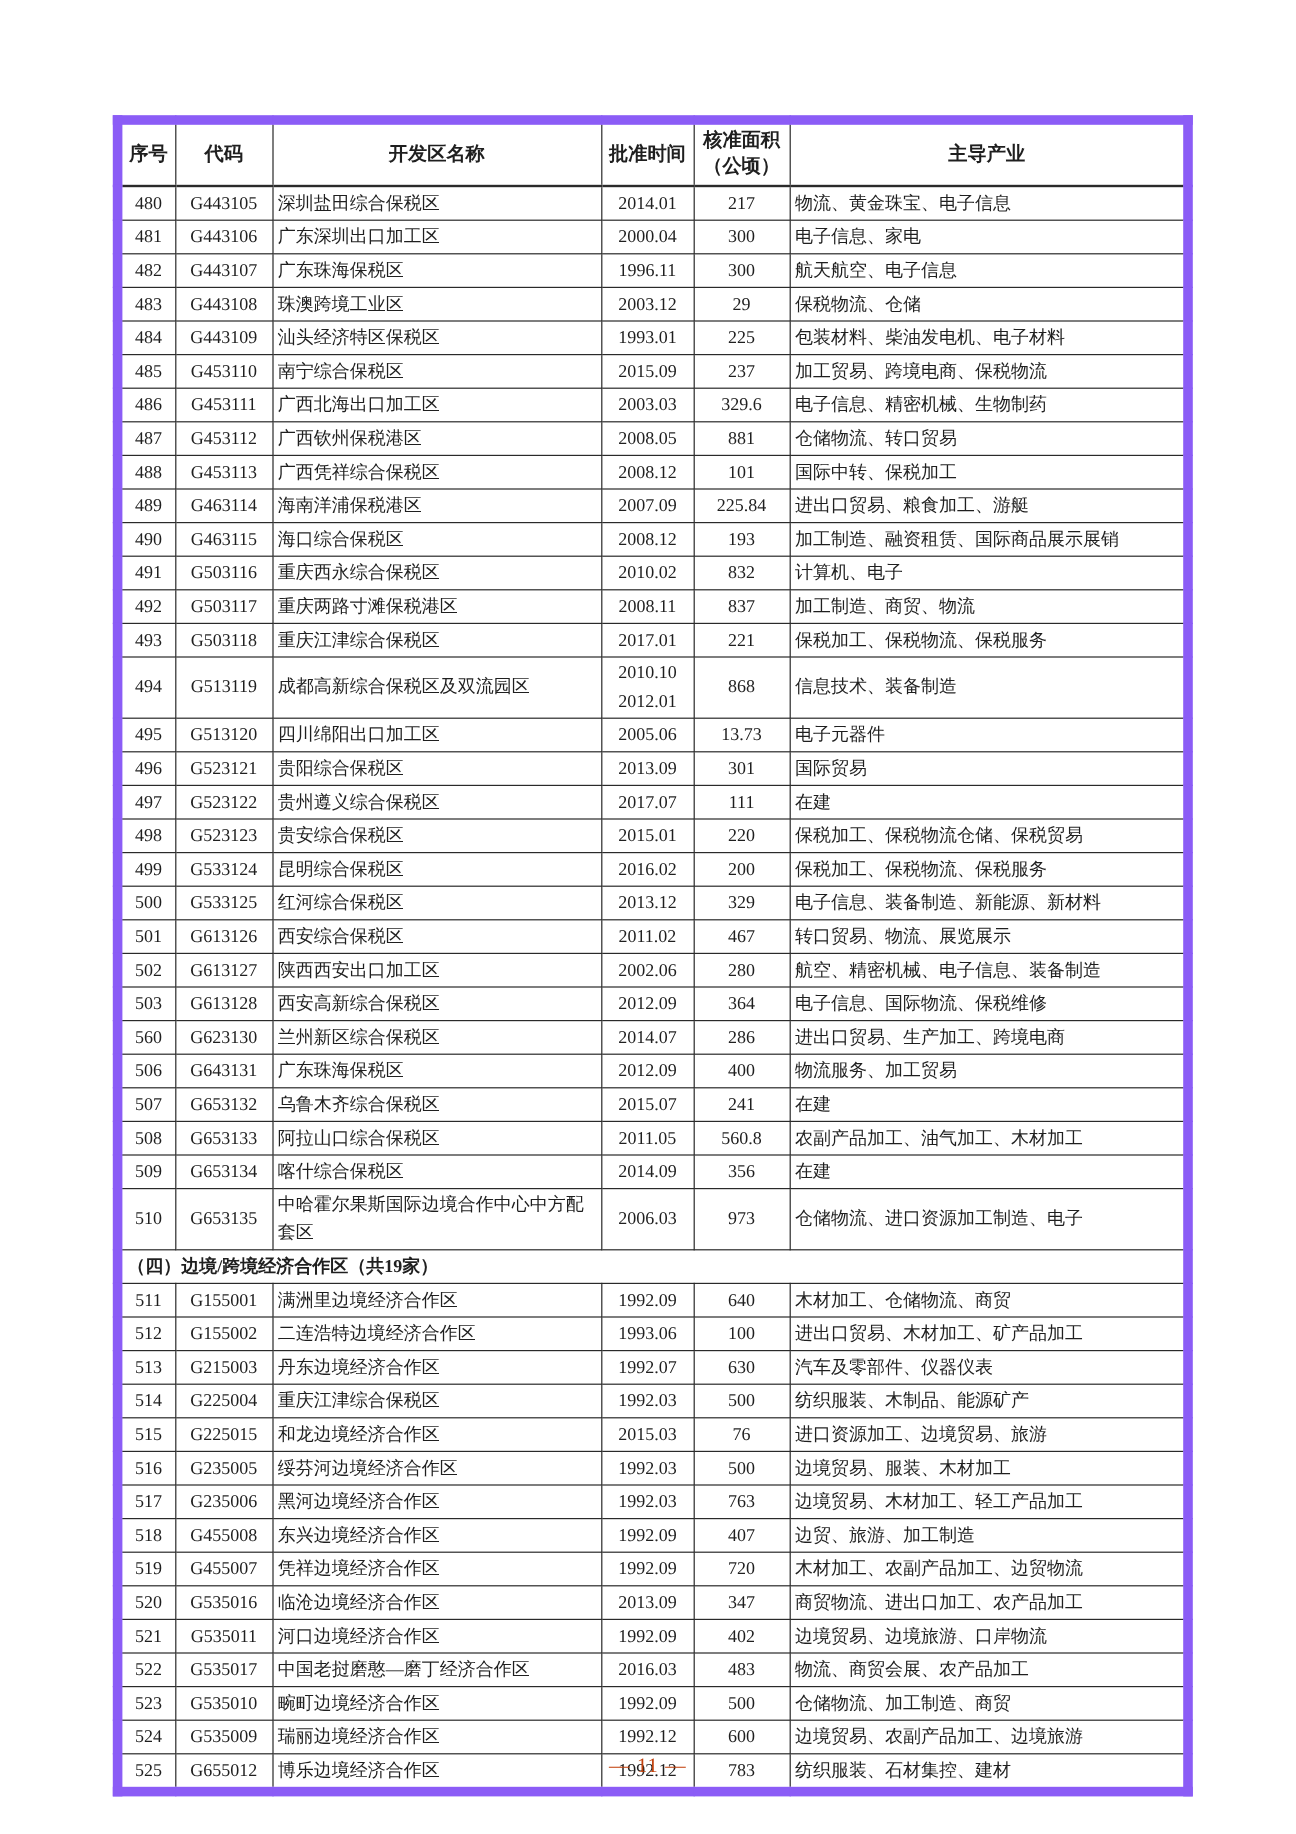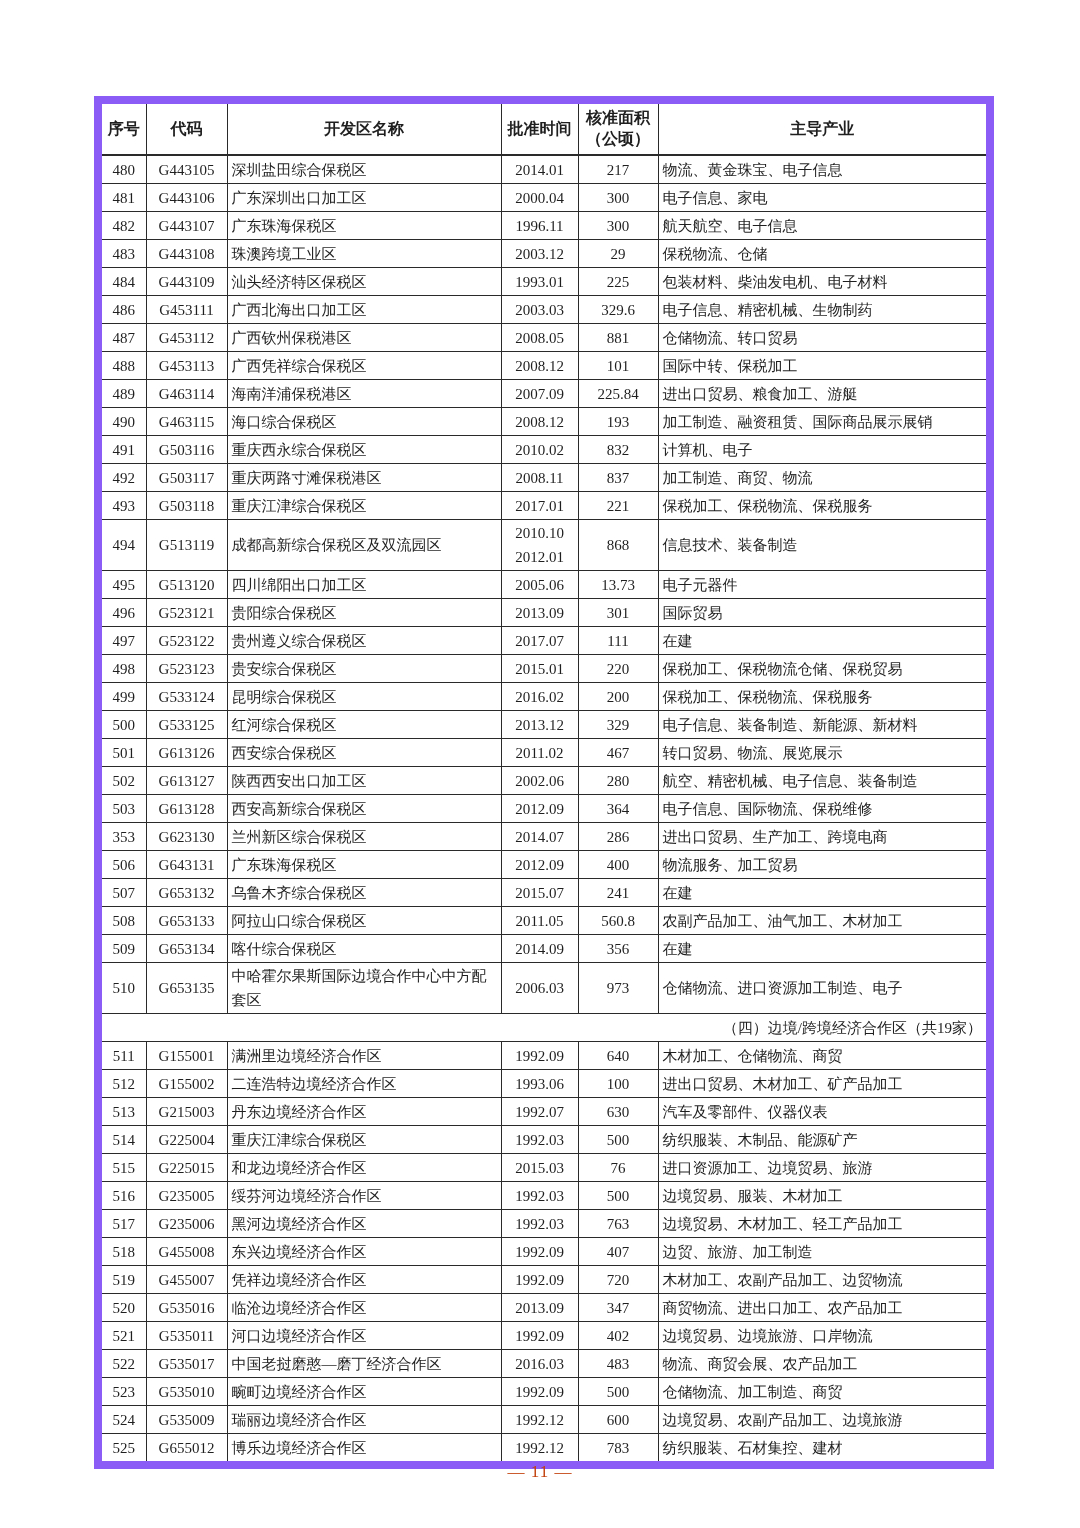--- a/index.html
+++ b/index.html
@@ -49,23 +49,23 @@
   }
   td.col-name, td.col-industries {
     text-align: left;
     padding-left: 6px;
   }
   td.col-date {
     white-space: pre-line;
     line-height: 24px;
   }
   td.section-cell {
-    font-weight: normal;
+    font-weight: bold;
     font-size: 16px;
-    text-align: right;
+    text-align: left;
     padding-left: 8px;
   }
   .page-footer {
     position: absolute;
     top: 1462px;
     left: 0;
     width: 1080px;
     text-align: center;
     font-size: 17px;
     color: #c2410c;
@@ -130,20 +130,28 @@
       </tr>
       <tr>
         <td class="col-no">484</td>
         <td class="col-code">G443109</td>
         <td class="col-name">汕头经济特区保税区</td>
         <td class="col-date">1993.01</td>
         <td class="col-area">225</td>
         <td class="col-industries">包装材料、柴油发电机、电子材料</td>
       </tr>
       <tr>
+        <td class="col-no">485</td>
+        <td class="col-code">G453110</td>
+        <td class="col-name">南宁综合保税区</td>
+        <td class="col-date">2015.09</td>
+        <td class="col-area">237</td>
+        <td class="col-industries">加工贸易、跨境电商、保税物流</td>
+      </tr>
+      <tr>
         <td class="col-no">486</td>
         <td class="col-code">G453111</td>
         <td class="col-name">广西北海出口加工区</td>
         <td class="col-date">2003.03</td>
         <td class="col-area">329.6</td>
         <td class="col-industries">电子信息、精密机械、生物制药</td>
       </tr>
       <tr>
         <td class="col-no">487</td>
         <td class="col-code">G453112</td>
@@ -275,21 +283,21 @@
       </tr>
       <tr>
         <td class="col-no">503</td>
         <td class="col-code">G613128</td>
         <td class="col-name">西安高新综合保税区</td>
         <td class="col-date">2012.09</td>
         <td class="col-area">364</td>
         <td class="col-industries">电子信息、国际物流、保税维修</td>
       </tr>
       <tr>
-        <td class="col-no">353</td>
+        <td class="col-no">560</td>
         <td class="col-code">G623130</td>
         <td class="col-name">兰州新区综合保税区</td>
         <td class="col-date">2014.07</td>
         <td class="col-area">286</td>
         <td class="col-industries">进出口贸易、生产加工、跨境电商</td>
       </tr>
       <tr>
         <td class="col-no">506</td>
         <td class="col-code">G643131</td>
         <td class="col-name">广东珠海保税区</td>

